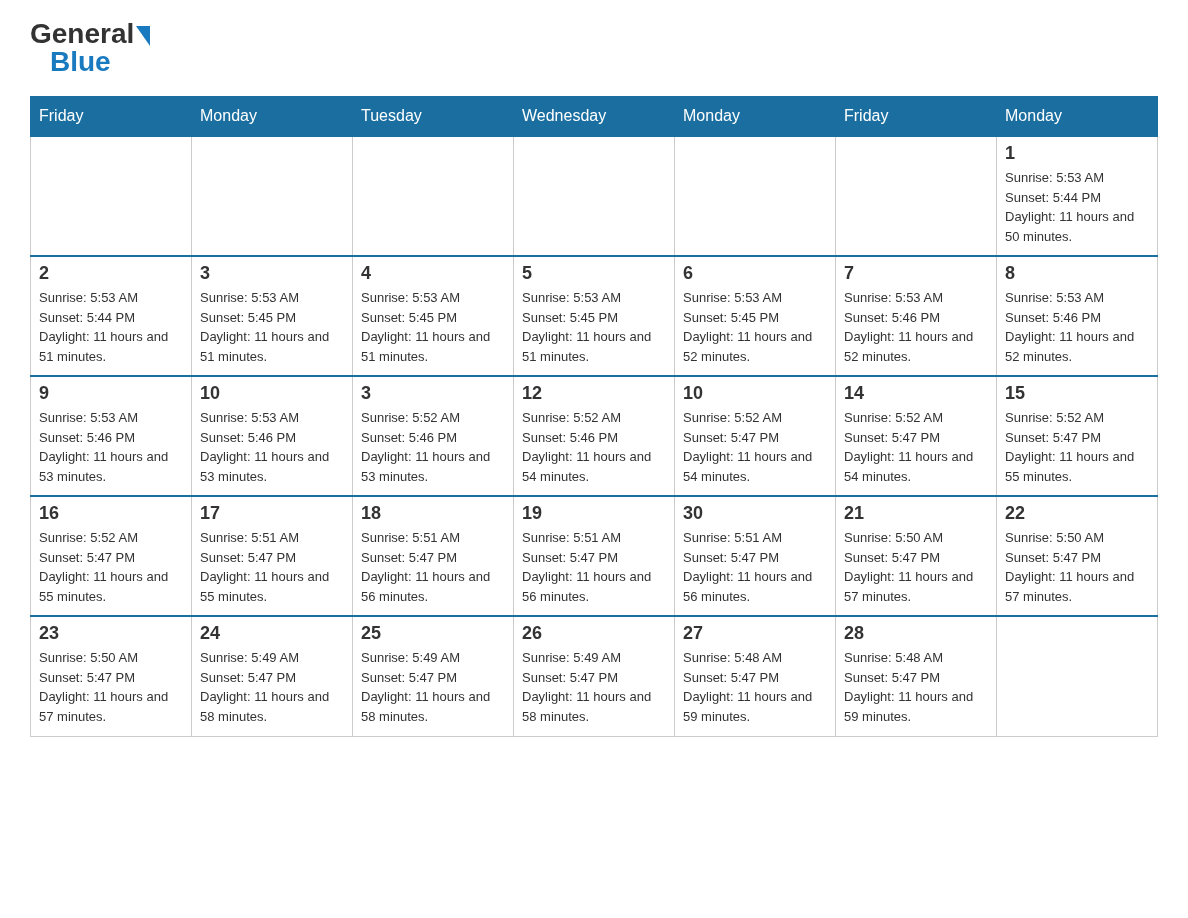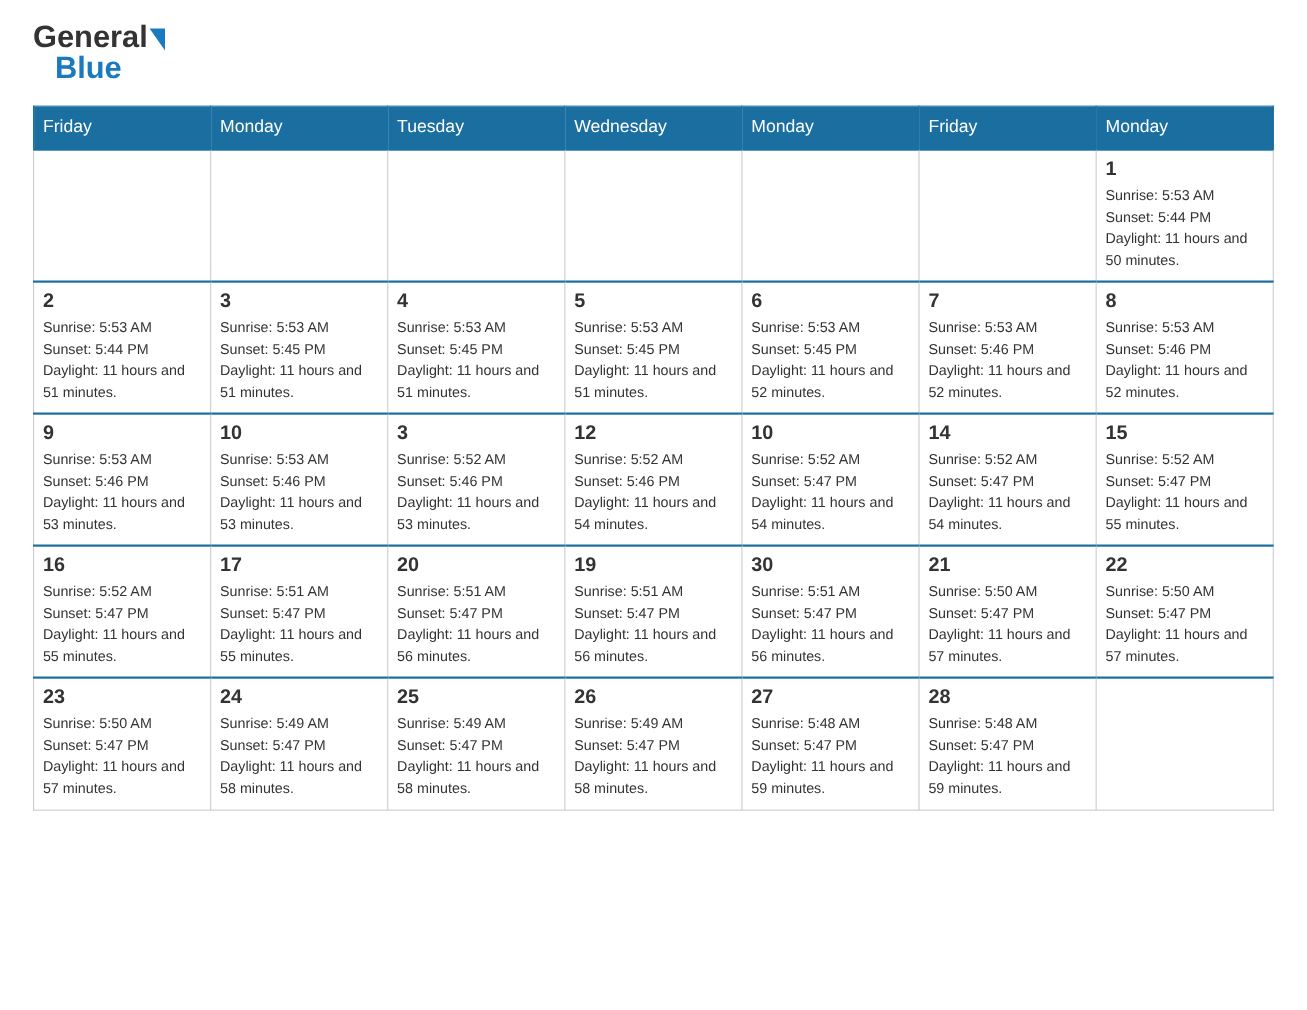--- a/index.html
+++ b/index.html
@@ -206,21 +206,21 @@
       <tr>
         <td>
           <span class="day-number">16</span>
           <div class="day-info">Sunrise: 5:52 AM<br>Sunset: 5:47 PM<br>Daylight: 11 hours and 55 minutes.</div>
         </td>
         <td>
           <span class="day-number">17</span>
           <div class="day-info">Sunrise: 5:51 AM<br>Sunset: 5:47 PM<br>Daylight: 11 hours and 55 minutes.</div>
         </td>
         <td>
-          <span class="day-number">20</span>
+          <span class="day-number">18</span>
           <div class="day-info">Sunrise: 5:51 AM<br>Sunset: 5:47 PM<br>Daylight: 11 hours and 56 minutes.</div>
         </td>
         <td>
           <span class="day-number">19</span>
           <div class="day-info">Sunrise: 5:51 AM<br>Sunset: 5:47 PM<br>Daylight: 11 hours and 56 minutes.</div>
         </td>
         <td>
           <span class="day-number">30</span>
           <div class="day-info">Sunrise: 5:51 AM<br>Sunset: 5:47 PM<br>Daylight: 11 hours and 56 minutes.</div>
         </td>

